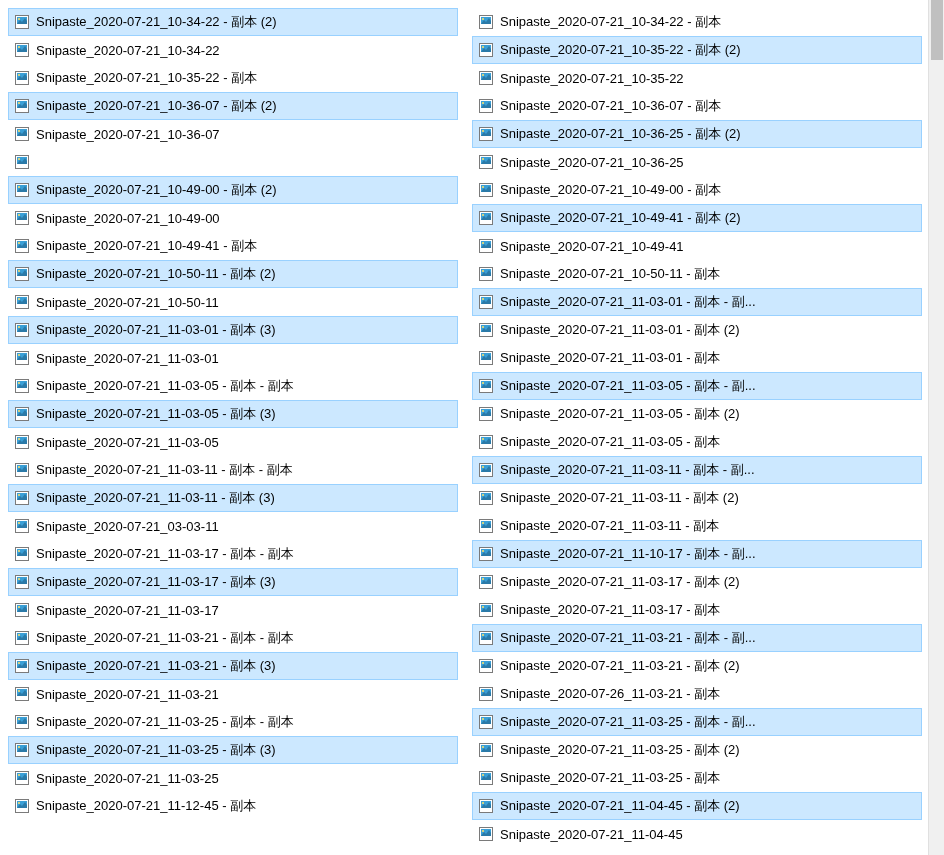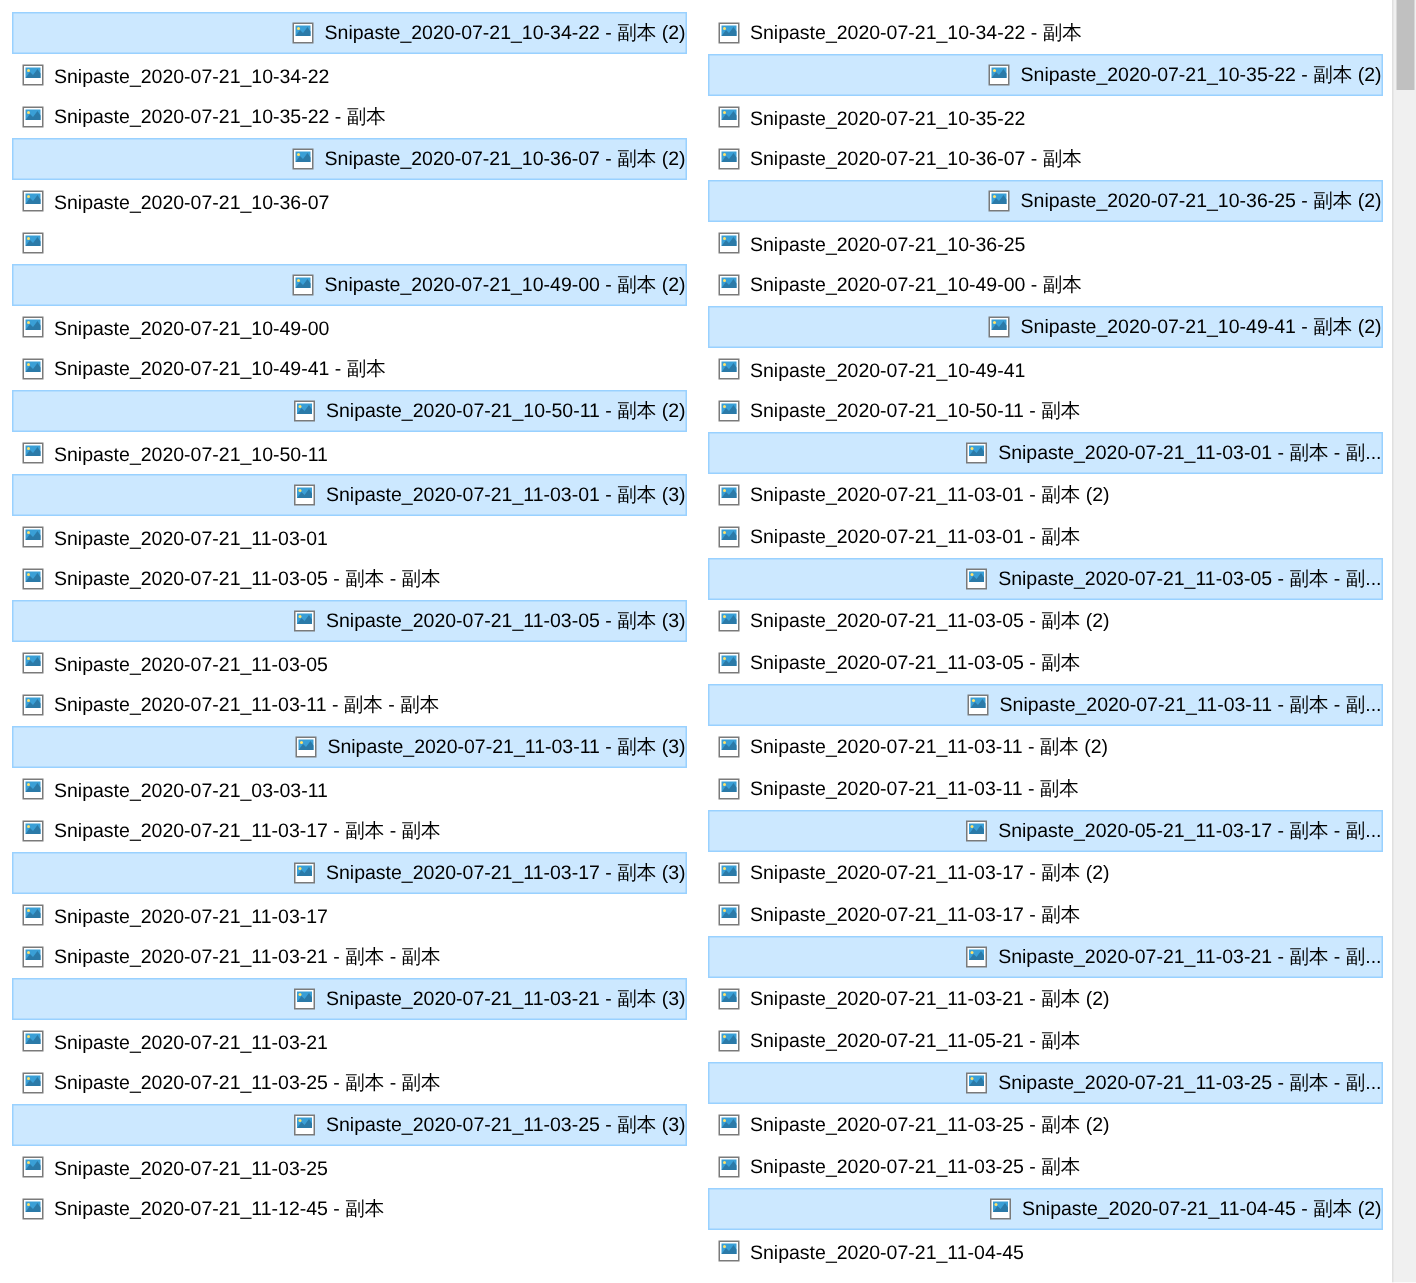--- a/index.html
+++ b/index.html
@@ -34,21 +34,20 @@
       padding-left: 14px;
       cursor: default;
       white-space: nowrap;
       overflow: hidden;
     }
     .file-item.selected {
       background: #cce8ff;
       border: 1px solid #99d1ff;
       margin: 0 6px 0 8px;
       padding-left: 5px;
-      justify-content: flex-end;
     }
     .file-icon {
       width: 16px;
       height: 16px;
       margin-right: 6px;
       flex-shrink: 0;
     }
     .file-label {
       color: #000;
       overflow: hidden;
@@ -511,21 +510,21 @@
         </svg>
         <span class="file-label">Snipaste_2020-07-21_11-03-11 - 副本</span>
       </div>
       <div class="file-item selected">
         <svg class="file-icon" viewBox="0 0 16 16">
           <rect x="1.5" y="1.5" width="13" height="13" fill="#fff" stroke="#7a7a7a" stroke-width="1"></rect>
           <rect x="3" y="3" width="10" height="7" fill="#3a9fd6"></rect>
           <polygon points="3,10 6,6 8,8 11,4 13,7 13,10" fill="#2b7aa8"></polygon>
           <circle cx="5" cy="5" r="1" fill="#ffe36b"></circle>
         </svg>
-        <span class="file-label">Snipaste_2020-05-21_11-03-17 - 副本 - 副...</span>
+        <span class="file-label">Snipaste_2020-07-21_11-10-17 - 副本 - 副...</span>
       </div>
       <div class="file-item">
         <svg class="file-icon" viewBox="0 0 16 16">
           <rect x="1.5" y="1.5" width="13" height="13" fill="#fff" stroke="#7a7a7a" stroke-width="1"></rect>
           <rect x="3" y="3" width="10" height="7" fill="#3a9fd6"></rect>
           <polygon points="3,10 6,6 8,8 11,4 13,7 13,10" fill="#2b7aa8"></polygon>
           <circle cx="5" cy="5" r="1" fill="#ffe36b"></circle>
         </svg>
         <span class="file-label">Snipaste_2020-07-21_11-03-17 - 副本 (2)</span>
       </div>
@@ -556,21 +555,21 @@
         </svg>
         <span class="file-label">Snipaste_2020-07-21_11-03-21 - 副本 (2)</span>
       </div>
       <div class="file-item">
         <svg class="file-icon" viewBox="0 0 16 16">
           <rect x="1.5" y="1.5" width="13" height="13" fill="#fff" stroke="#7a7a7a" stroke-width="1"></rect>
           <rect x="3" y="3" width="10" height="7" fill="#3a9fd6"></rect>
           <polygon points="3,10 6,6 8,8 11,4 13,7 13,10" fill="#2b7aa8"></polygon>
           <circle cx="5" cy="5" r="1" fill="#ffe36b"></circle>
         </svg>
-        <span class="file-label">Snipaste_2020-07-21_11-05-21 - 副本</span>
+        <span class="file-label">Snipaste_2020-07-26_11-03-21 - 副本</span>
       </div>
       <div class="file-item selected">
         <svg class="file-icon" viewBox="0 0 16 16">
           <rect x="1.5" y="1.5" width="13" height="13" fill="#fff" stroke="#7a7a7a" stroke-width="1"></rect>
           <rect x="3" y="3" width="10" height="7" fill="#3a9fd6"></rect>
           <polygon points="3,10 6,6 8,8 11,4 13,7 13,10" fill="#2b7aa8"></polygon>
           <circle cx="5" cy="5" r="1" fill="#ffe36b"></circle>
         </svg>
         <span class="file-label">Snipaste_2020-07-21_11-03-25 - 副本 - 副...</span>
       </div>

